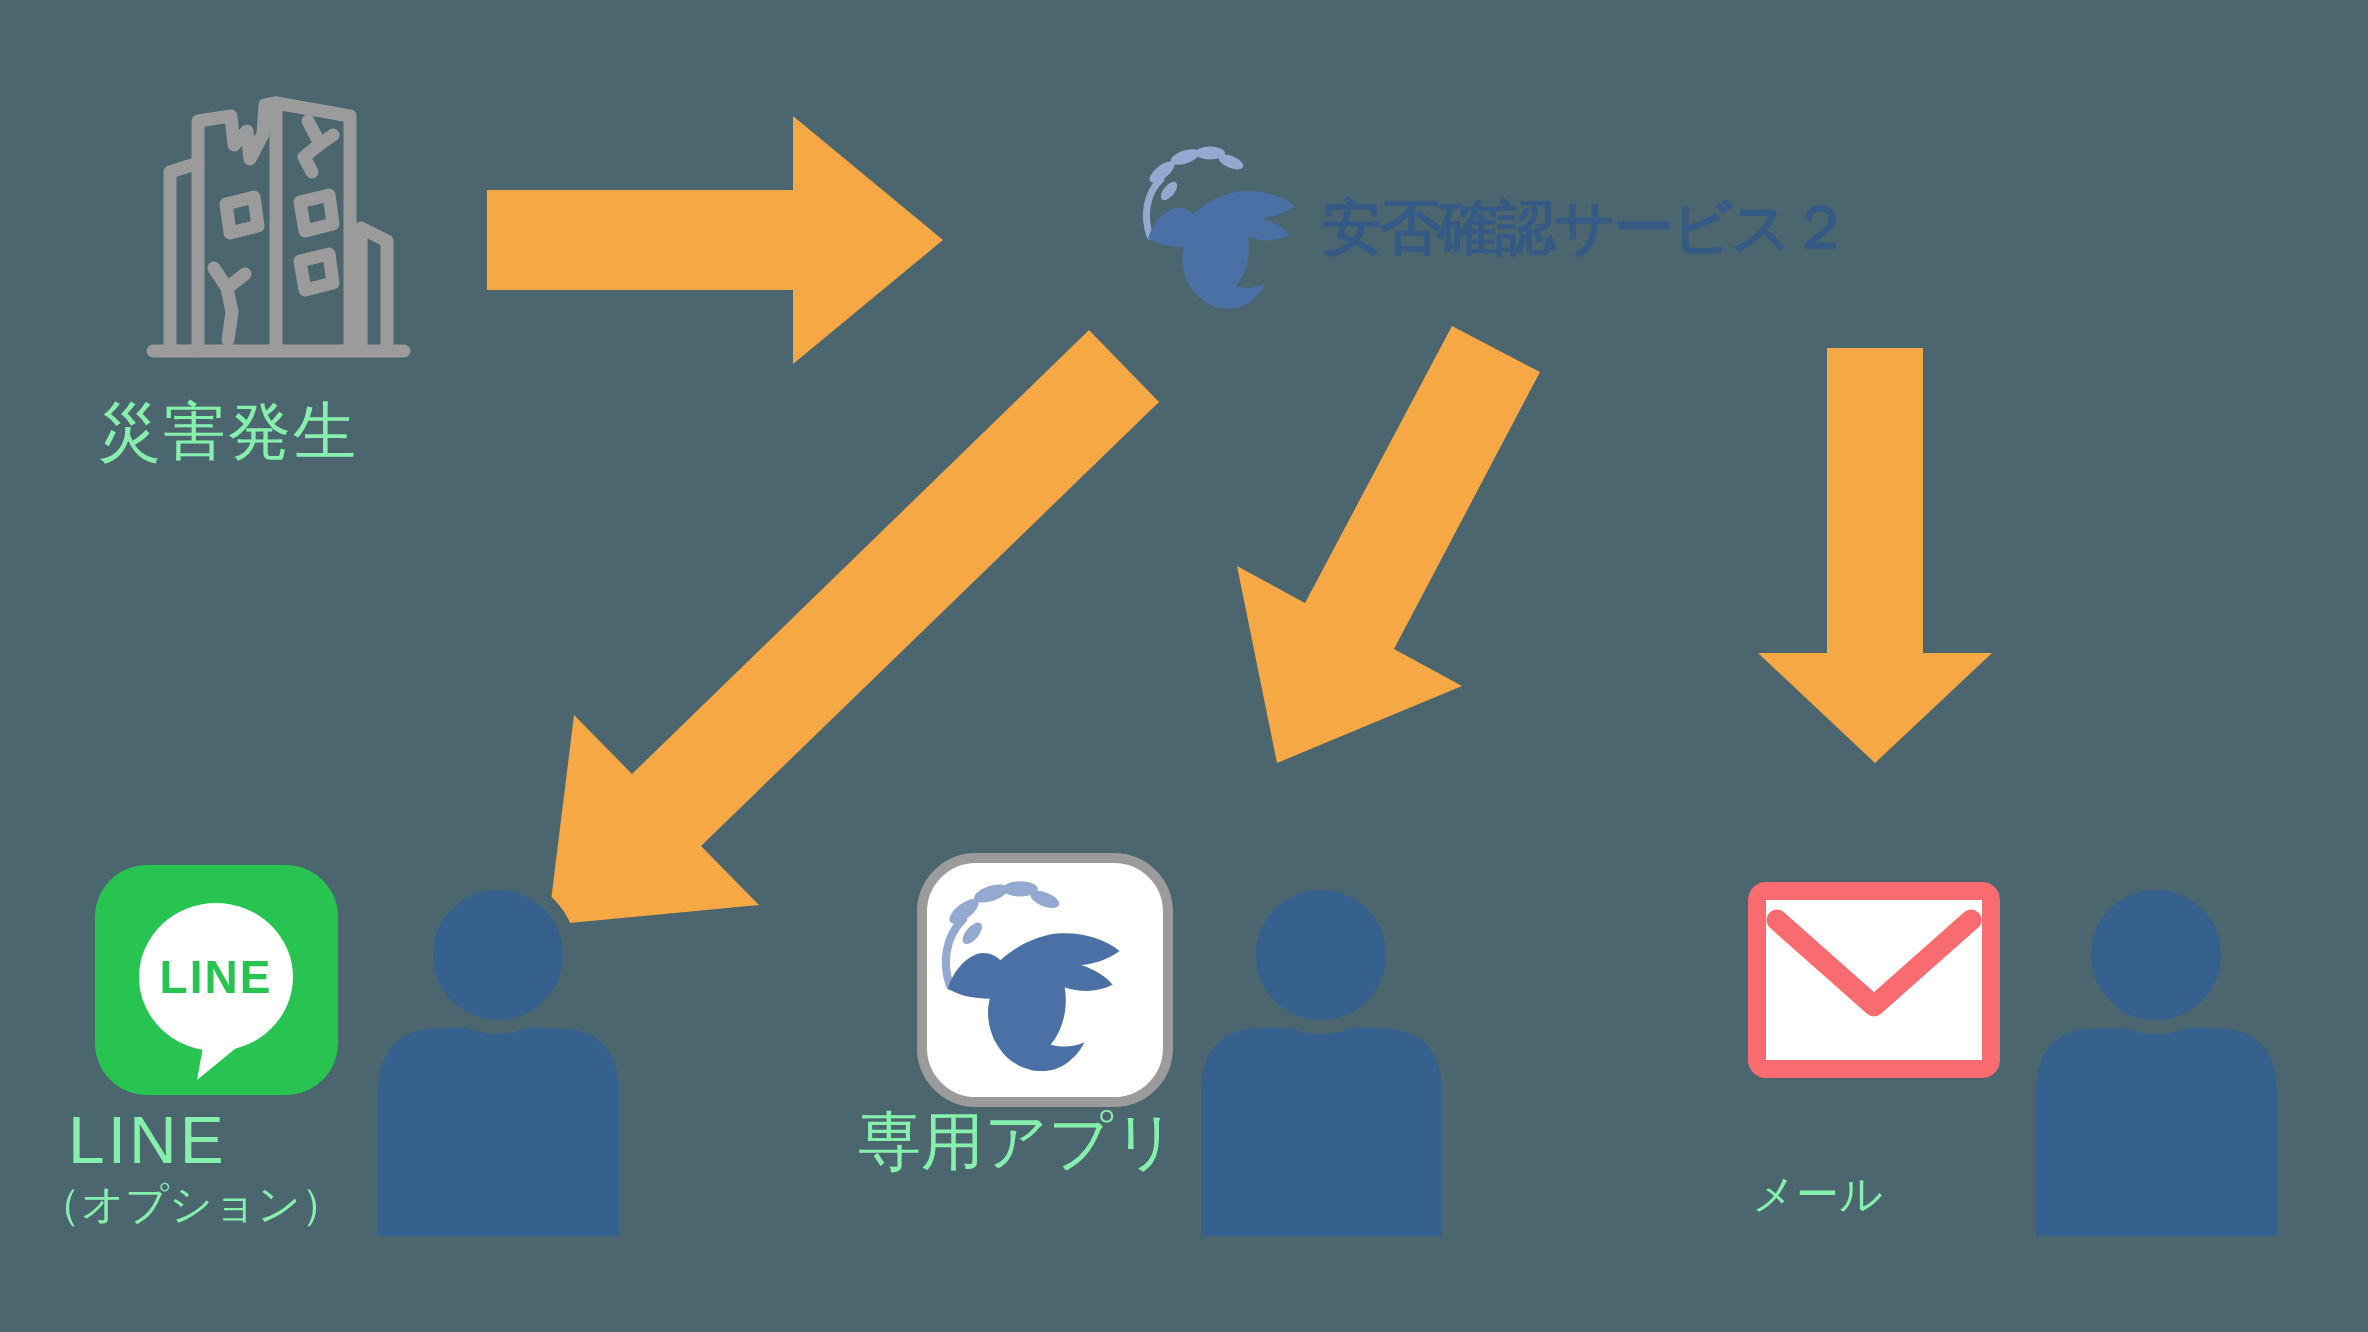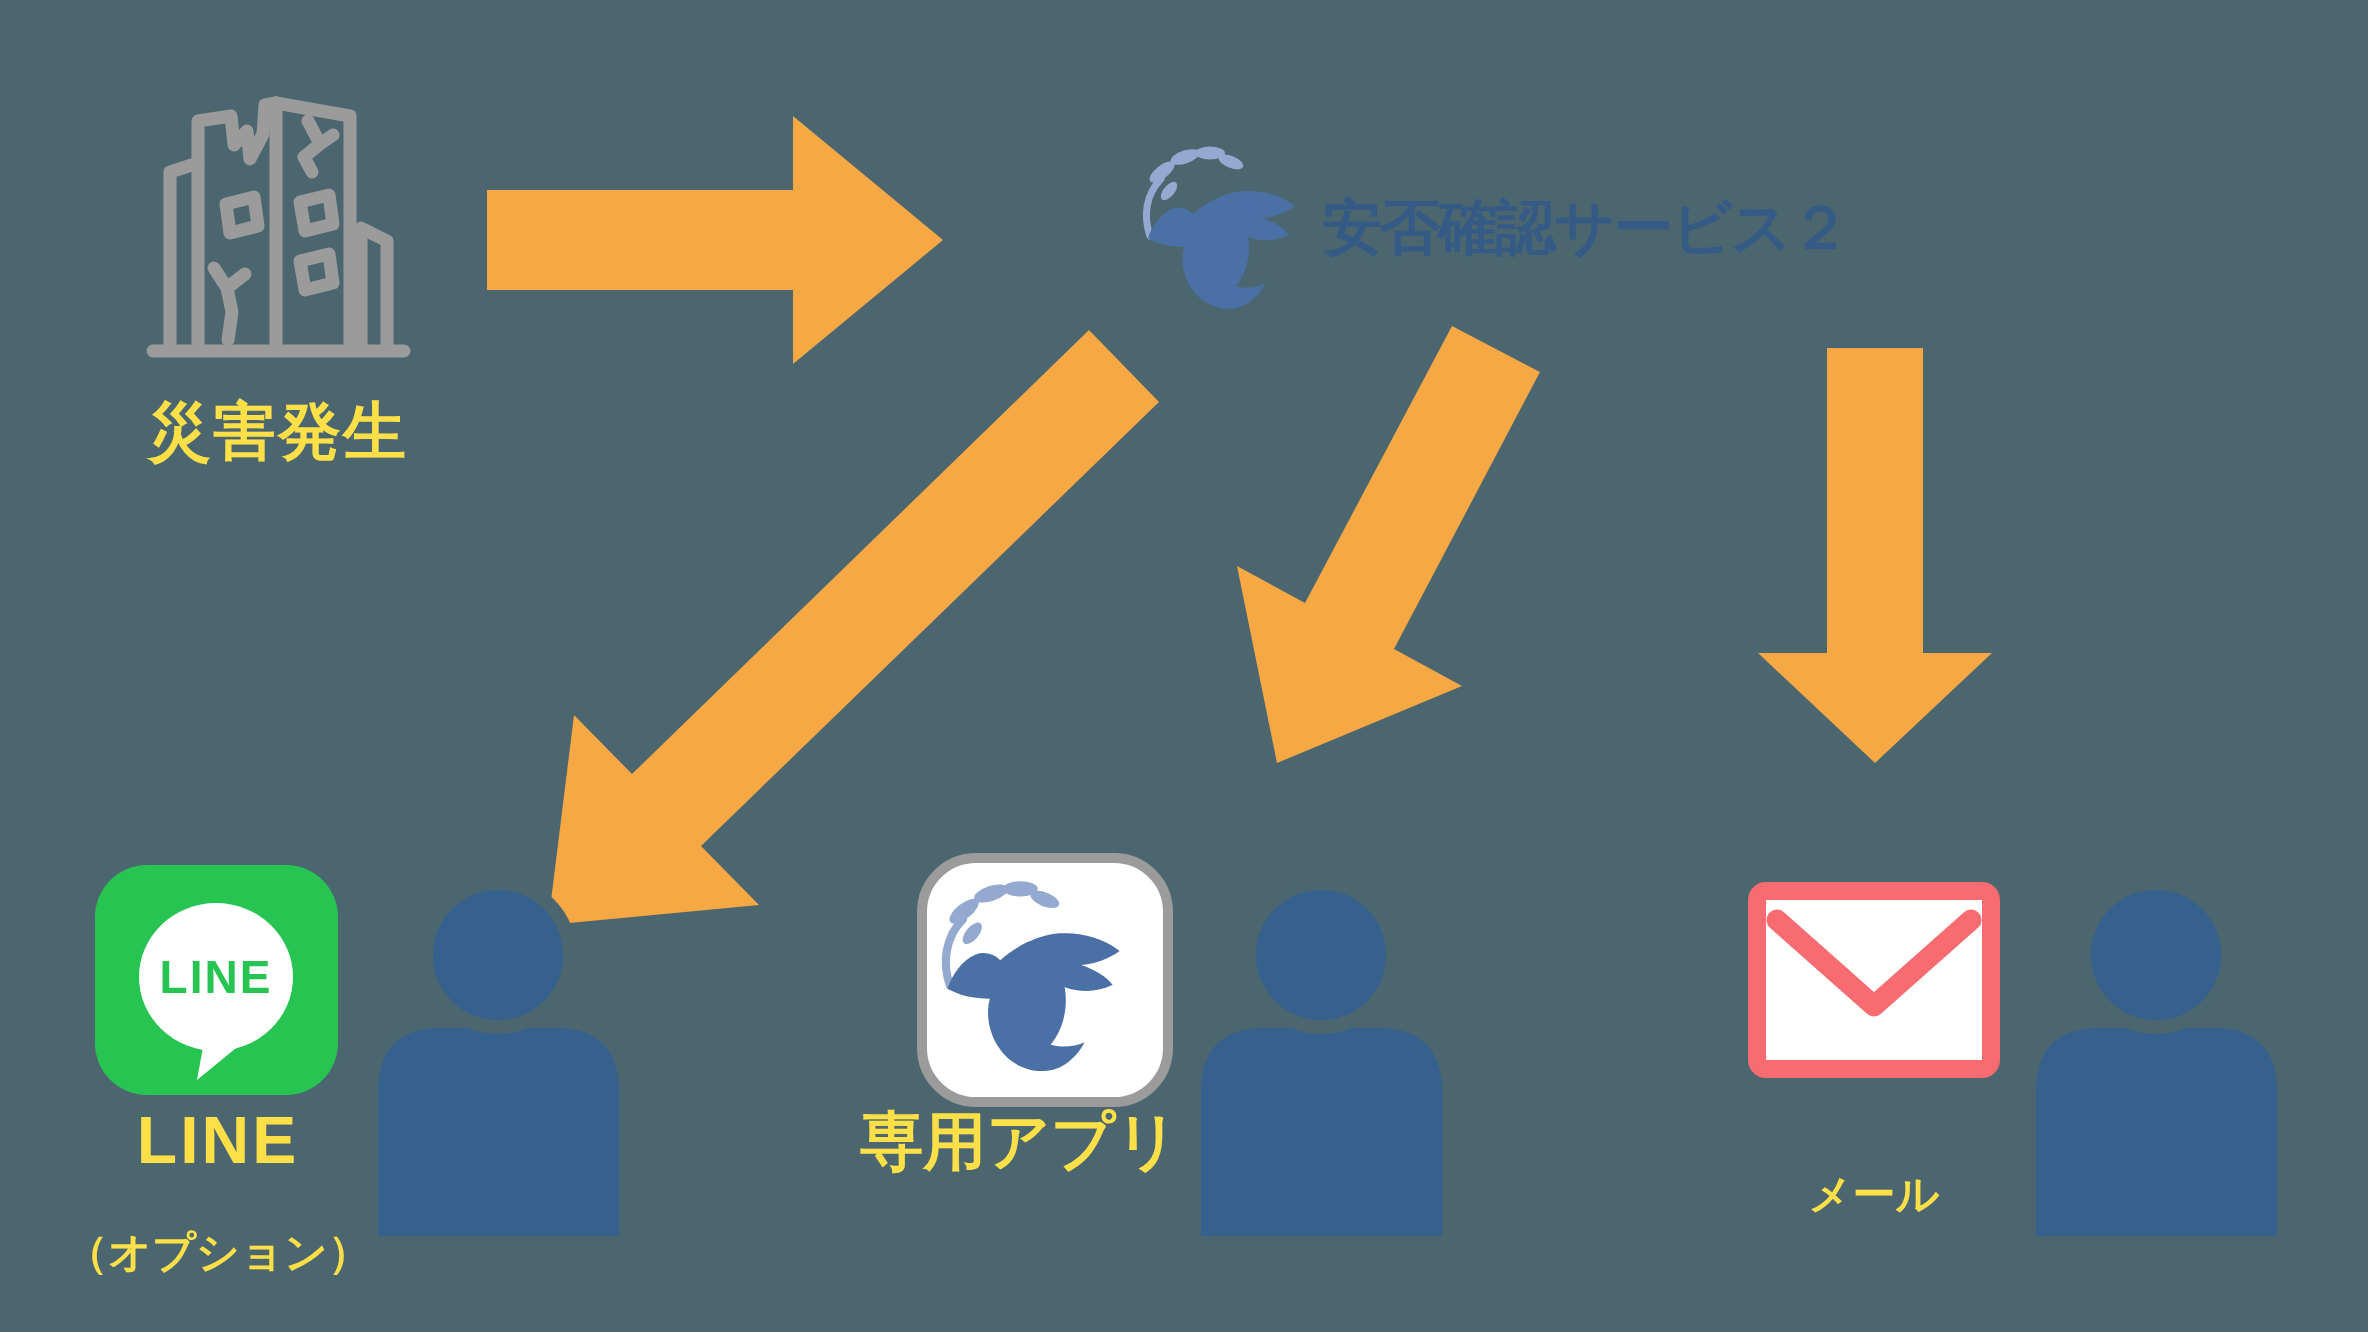--- a/index.html
+++ b/index.html
@@ -3,31 +3,31 @@
 <meta charset="utf-8">
 <style>
   html,body{margin:0;padding:0;}
   body{
     width:2368px;height:1332px;position:relative;overflow:hidden;
     background:#4C6670;
     font-family:"Liberation Sans","DejaVu Sans",sans-serif;
   }
   .stage-svg{position:absolute;left:0;top:0;width:2368px;height:1332px;}
   .label{
-    position:absolute;text-align:center;font-weight:700;
-    color:#fde047;line-height:1.05;white-space:nowrap;
+    position:absolute;font-weight:400;
+    color:#86efac;line-height:1.05;white-space:nowrap;
   }
   .label-disaster{left:98px;top:398px;width:360px;font-size:63px;letter-spacing:2px;}
   .logo-text{
     position:absolute;left:1322px;top:196px;width:860px;
     font-size:60px;font-weight:800;color:#345A85;letter-spacing:-2px;
     white-space:nowrap;line-height:1.05;
   }
   .label-line{left:68px;top:1106px;width:300px;font-size:66px;letter-spacing:3px;}
-  .label-line-sub{left:38px;top:1182px;width:360px;font-size:43px;letter-spacing:0;margin-top:48px;}
+  .label-line-sub{left:38px;top:1182px;width:360px;font-size:43px;letter-spacing:0;}
   .label-app{left:858px;top:1108px;width:324px;font-size:63px;}
   .label-mail{left:1752px;top:1172px;width:244px;font-size:43px;}
 </style>
 </head>
 <body>
 
 <svg class="stage-svg" viewBox="0 0 2368 1332" aria-hidden="false">
   <defs>
 
     <g id="dove">

